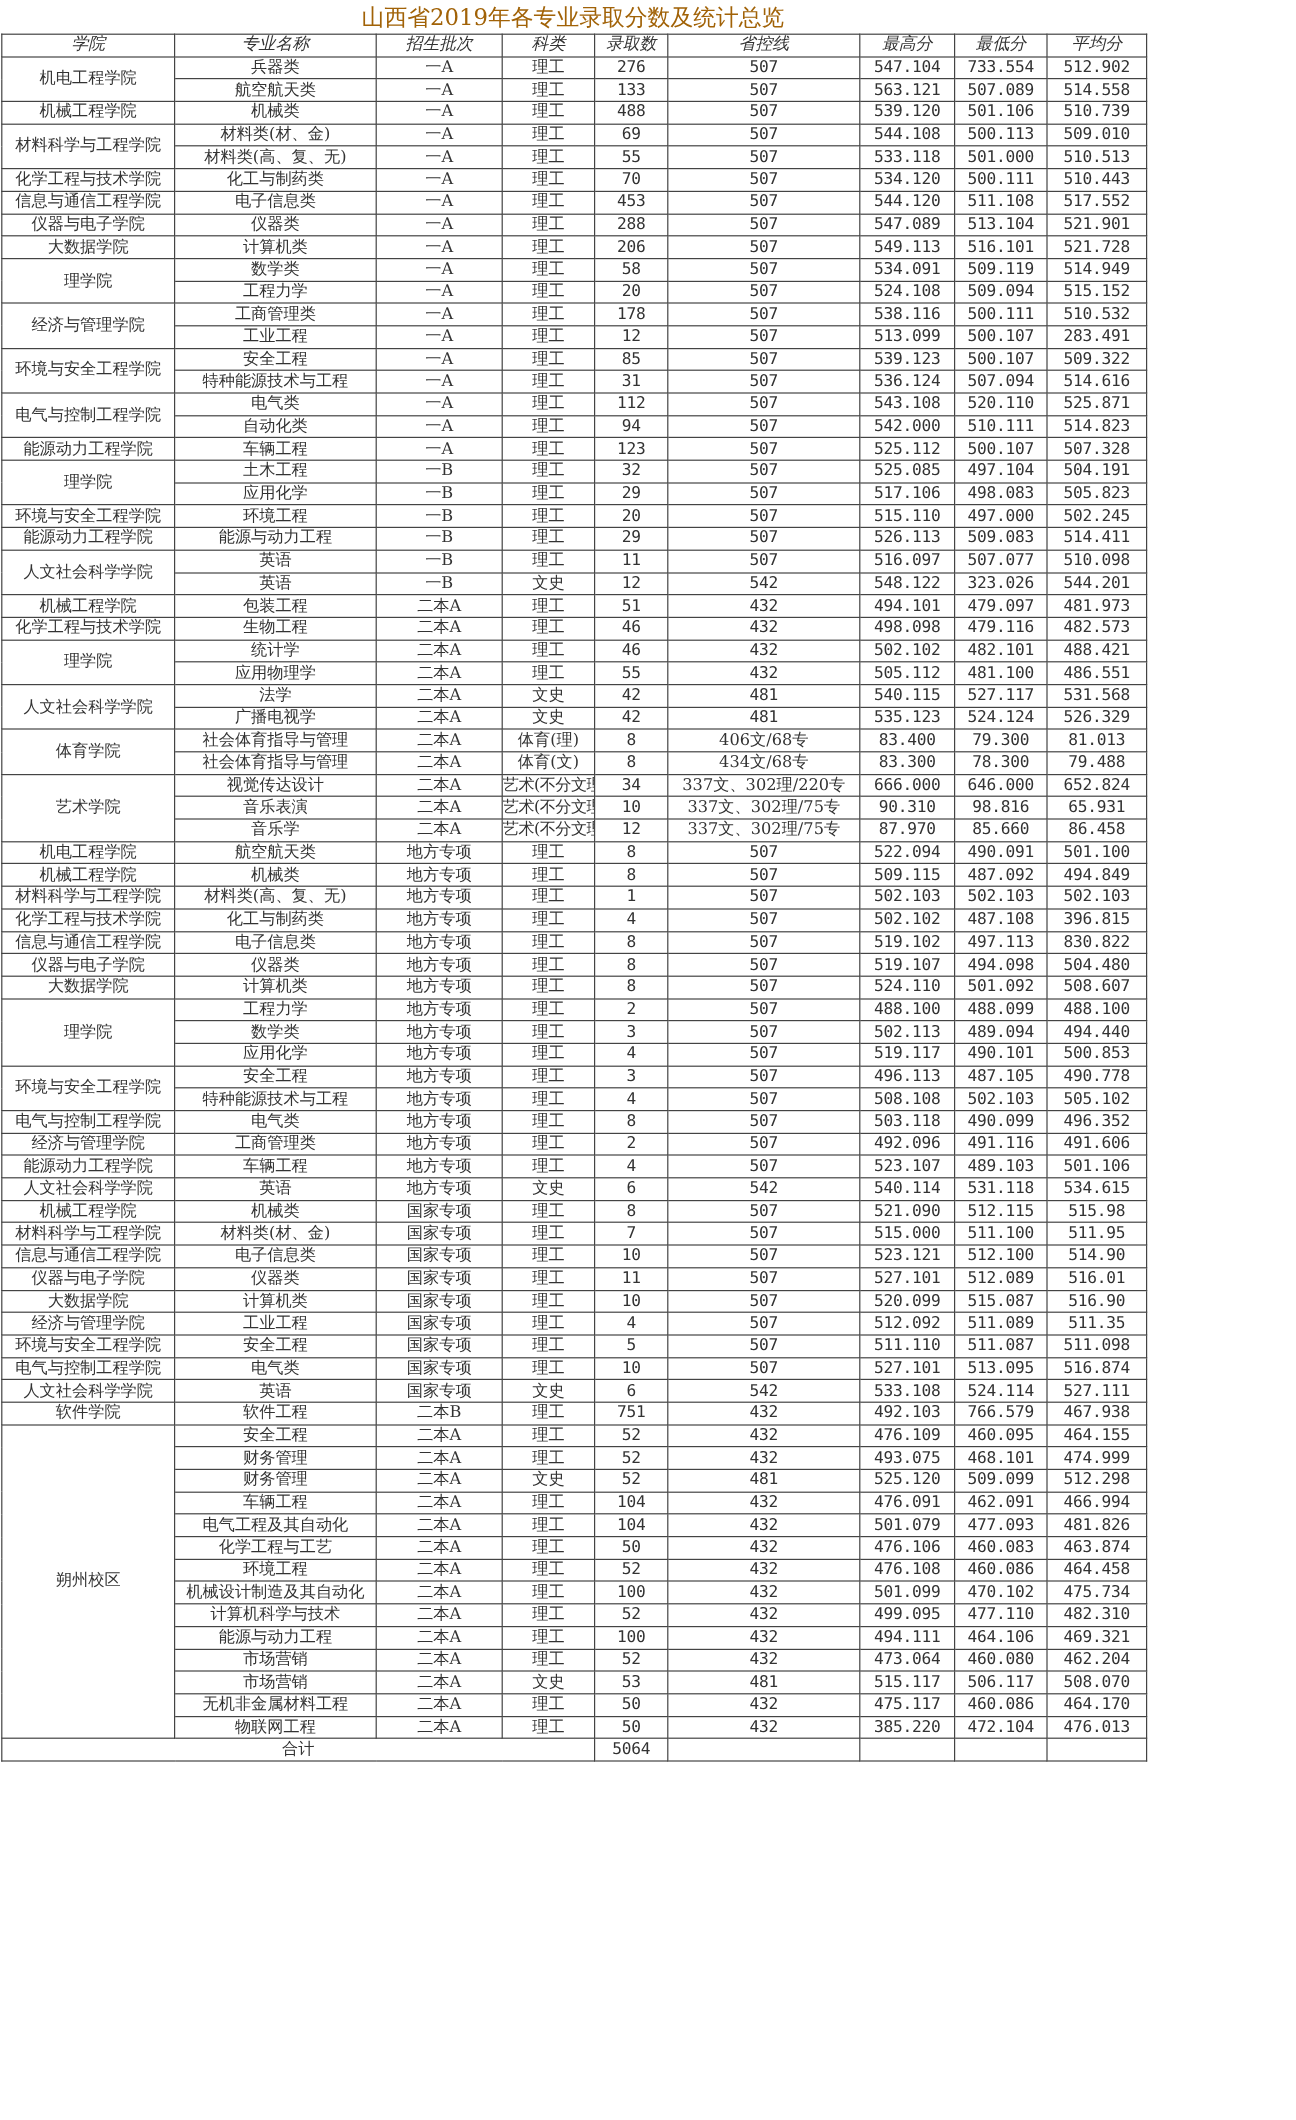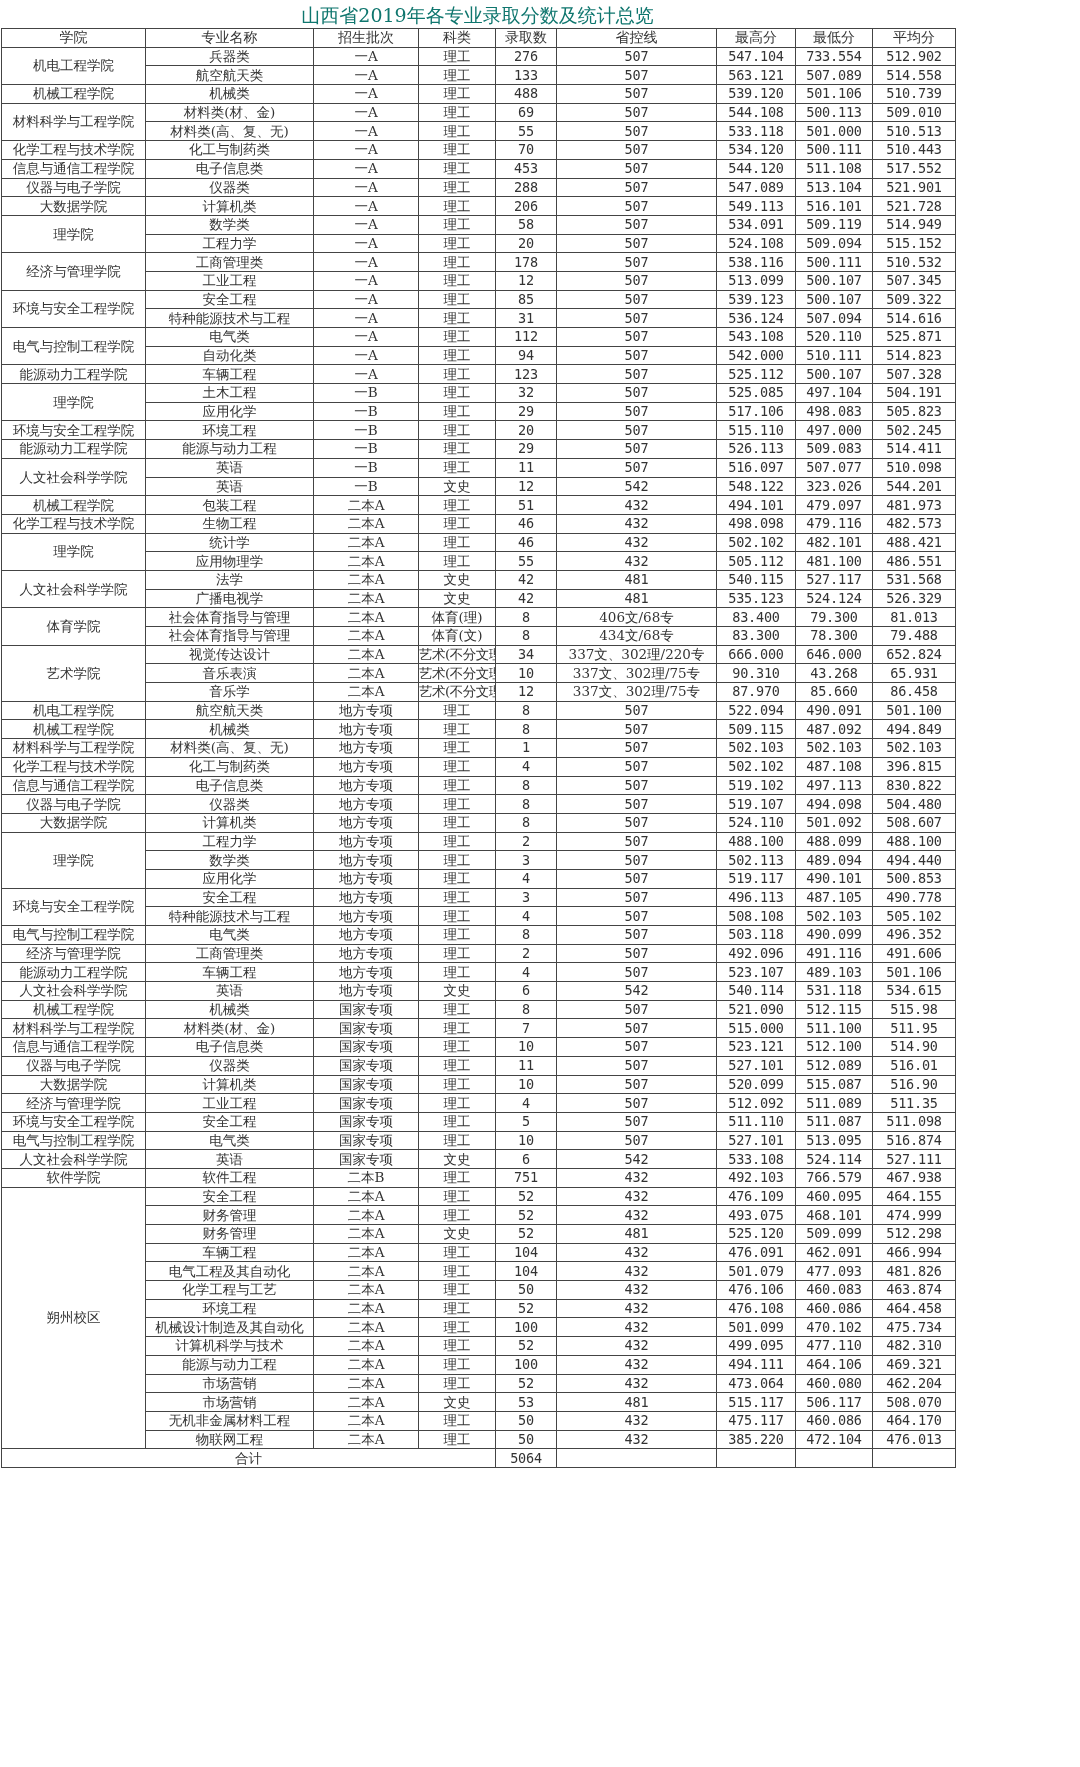--- a/index.html
+++ b/index.html
@@ -1,24 +1,24 @@
 <!DOCTYPE html>
 <html><head>
 <meta charset="utf-8">
 <style>
   html, body { margin:0; padding:0; background:#ffffff; }
   body { width:1080px; height:1767px; position:relative; overflow:hidden;
          font-family: "DejaVu Serif", "Liberation Serif", serif; color:#222; }
   .title { position:absolute; left:0; top:2px; width:955px; height:26px; text-align:center;
-           font-size:19px; line-height:26px; color:#0f766e; }
+           font-size:19px; line-height:26px; color:#a16207; }
   table.grid { position:absolute; left:1px; top:28px; border-collapse:collapse; table-layout:fixed;
                width:954px; }
   table.grid td, table.grid th { border:1.5px solid #444; padding:0; height:17.7px; line-height:17px;
                text-align:center; font-size:13.5px; font-weight:normal; white-space:nowrap; overflow:hidden; color:#333; }
-  table.grid th { font-size:14px; }
+  table.grid th { font-size:14px;font-style:italic; }
   .num { font-family: "DejaVu Sans Mono", "Liberation Mono", monospace; font-size:12.5px; letter-spacing:-0.2px; }
   .small { font-size:10px; letter-spacing:-0.5px; }
   .college { font-size:14px; }
 </style>
 </head>
 <body>
 
 <div class="title">山西省2019年各专业录取分数及统计总览</div>
 
 <table class="grid">
@@ -177,21 +177,21 @@
         <td class="num">510.532</td>
       </tr>
       <tr>
         <td>工业工程</td>
         <td>一A</td>
         <td>理工</td>
         <td class="num">12</td>
         <td class="num">507</td>
         <td class="num">513.099</td>
         <td class="num">500.107</td>
-        <td class="num">507.345</td>
+        <td class="num">283.491</td>
       </tr>
       <tr>
         <td class="college" rowspan="2">环境与安全工程学院</td>
         <td>安全工程</td>
         <td>一A</td>
         <td>理工</td>
         <td class="num">85</td>
         <td class="num">507</td>
         <td class="num">539.123</td>
         <td class="num">500.107</td>
@@ -399,21 +399,21 @@
         <td class="num">646.000</td>
         <td class="num">652.824</td>
       </tr>
       <tr>
         <td>音乐表演</td>
         <td>二本A</td>
         <td class="small">艺术(不分文理)</td>
         <td class="num">10</td>
         <td>337文、302理/75专</td>
         <td class="num">90.310</td>
-        <td class="num">43.268</td>
+        <td class="num">98.816</td>
         <td class="num">65.931</td>
       </tr>
       <tr>
         <td>音乐学</td>
         <td>二本A</td>
         <td class="small">艺术(不分文理)</td>
         <td class="num">12</td>
         <td>337文、302理/75专</td>
         <td class="num">87.970</td>
         <td class="num">85.660</td>

